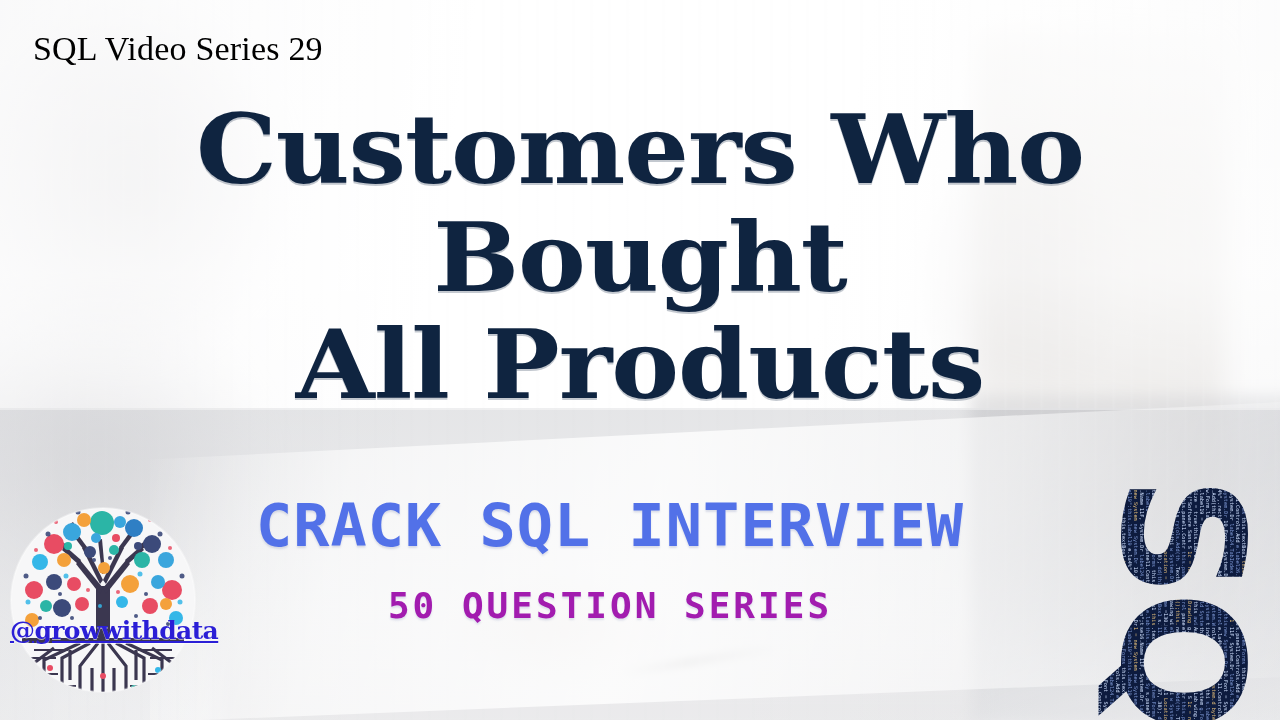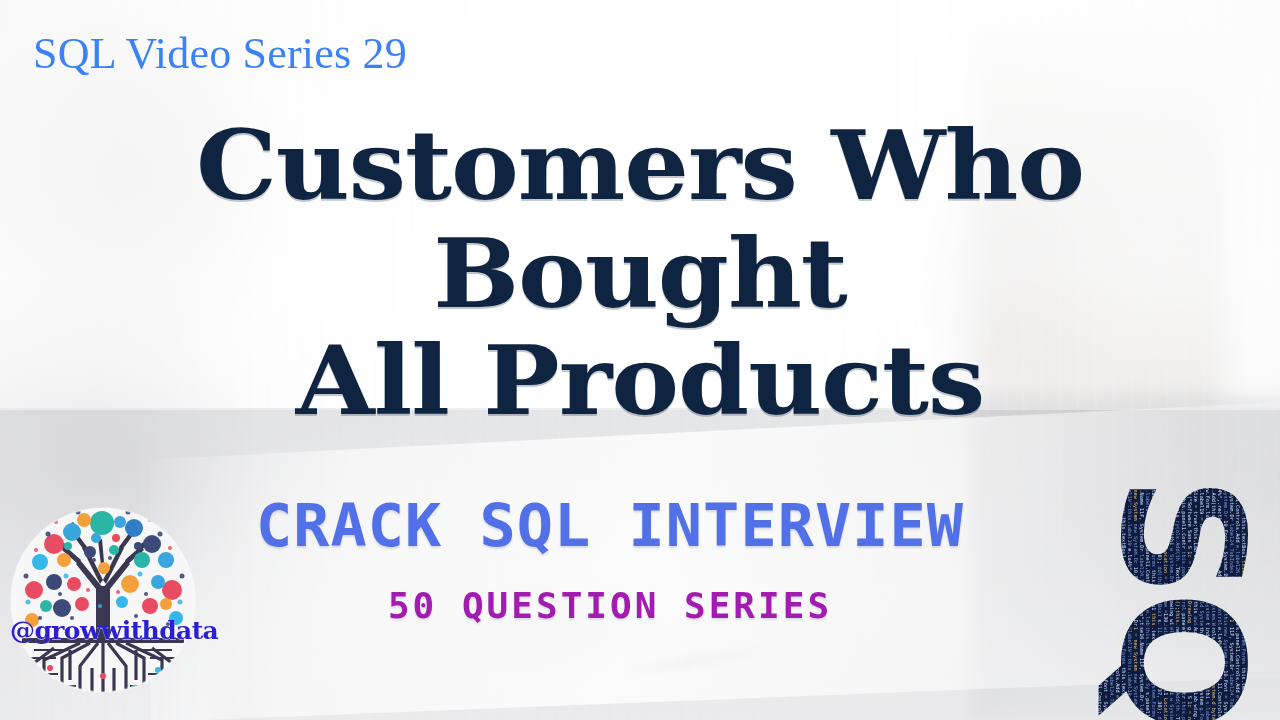--- a/index.html
+++ b/index.html
@@ -81,27 +81,27 @@
   .wedge{
     position:absolute;left:150px;top:402px;width:1130px;height:320px;
     background:linear-gradient(104deg, rgba(255,255,255,0) 0%, rgba(255,255,255,.62) 18%, rgba(255,255,255,.80) 44%, rgba(255,255,255,.55) 72%, rgba(255,255,255,.10) 100%);
     clip-path:polygon(0% 18%, 100% 0%, 100% 86%, 0% 100%);
   }
 
   
   .series-label{
     position:absolute;left:33px;top:30px;
     font-family:"Liberation Serif", serif;
-    font-size:44px;line-height:1.1;color:#3b82f6;
+    font-size:34px;line-height:1.1;color:#000000;
     letter-spacing:.2px;white-space:nowrap;
   }
 
   
   .headline{
-    position:absolute;left:0;right:0;top:112px;
+    position:absolute;left:0;right:0;top:96px;
     text-align:center;
     font-family:"DejaVu Serif","Liberation Serif",serif;
     font-weight:700;
     color:#0f2440;
     letter-spacing:-1px;
   }
   .hl-line{
     display:block;
     font-size:92px;line-height:1.12;
     white-space:nowrap;
@@ -117,20 +117,21 @@
     position:absolute;left:10px;top:498px;width:186px;height:205px;
   }
   .logo svg{display:block;width:186px;height:205px;}
   .logo-handle{
     position:absolute;left:0;width:186px;top:118px;
     text-align:center;
     font-family:"DejaVu Serif","Liberation Serif",serif;
     font-weight:700;font-size:25px;color:#2b1fd6;
     letter-spacing:-.6px;
     text-shadow:0 1px 0 rgba(255,255,255,.6);
+    text-decoration:underline;
   }
 
   
   .banner-main{
     position:absolute;left:205px;top:496px;width:810px;
     text-align:center;
     font-family:"DejaVu Sans Mono","Liberation Mono",monospace;
     font-weight:700;font-size:59px;line-height:1;
     color:#5271e8;letter-spacing:1px;
     transform:scaleX(1.02);

